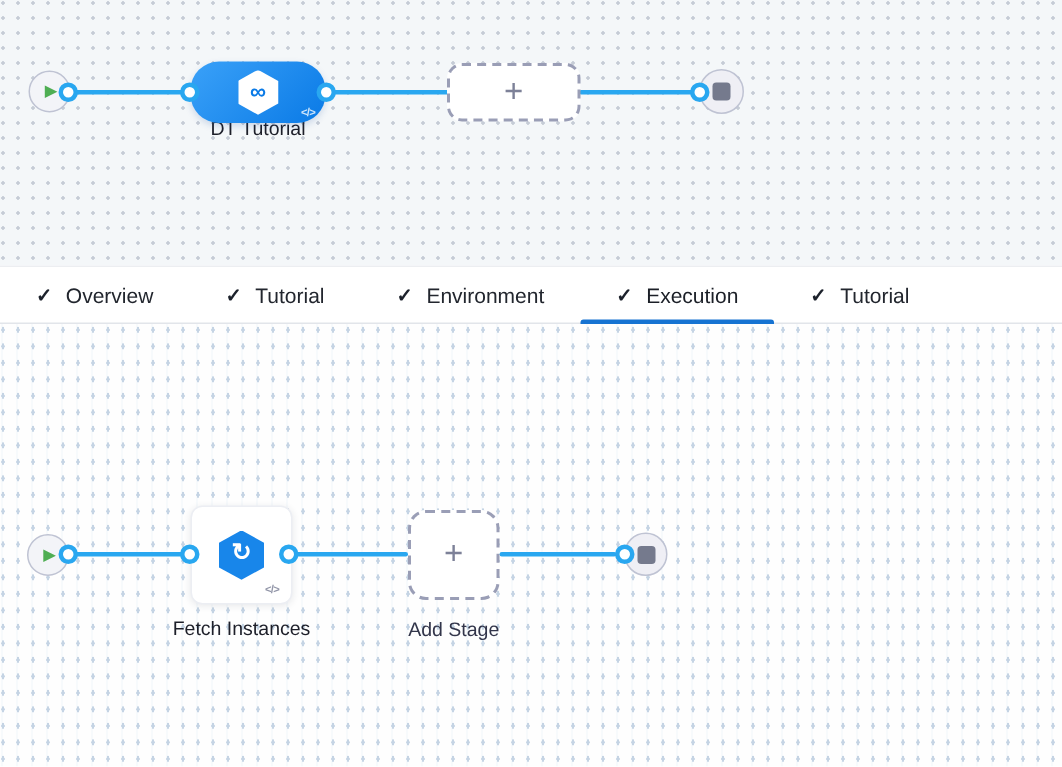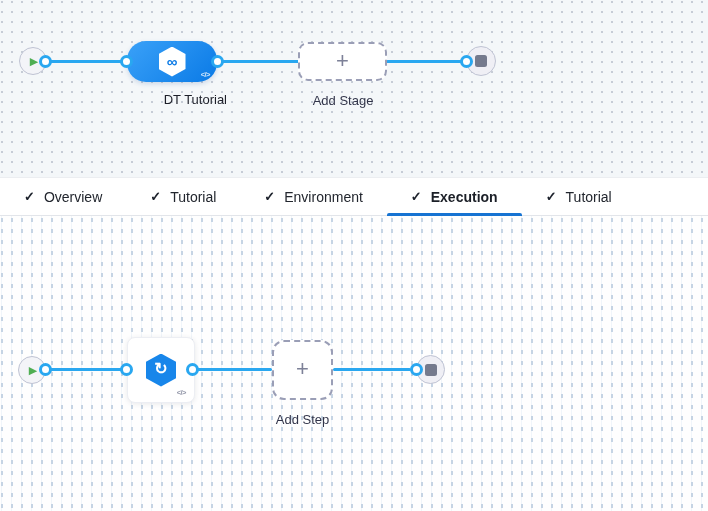--- a/index.html
+++ b/index.html
@@ -87,21 +87,21 @@
     position:relative; width:708px; height:39px; background:#fff;
     border-top:1px solid #eceef1; border-bottom:1px solid #e2e5ea;
     display:flex; align-items:stretch; z-index:5;
   }
   .tab {
     position:relative; display:flex; align-items:center; gap:9px;
     padding:0 24px; cursor:pointer;
   }
   .tab .check { color:#1c212b; font-size:13px; font-weight:700; line-height:1; }
   .tab .tab-label { color:#22262e; font-size:14px; font-weight:500; }
-  .tab.active .tab-label { font-weight:700; color:#1b1f27; }
+  .tab.active .tab-label { font-weight:400; color:#1b1f27; }
   .tab.active::after {
     content:""; position:absolute; left:0; right:0; bottom:-1px; height:3px;
     background:var(--active-tab-underline,#1673d2); border-radius:2px 2px 0 0;
   }
 </style>
 </head>
 <body>
 
 <div class="screen">
 
@@ -116,26 +116,25 @@
     <div class="ring" style="left:39px; top:55px;"></div>
 
     <div class="stage-box">
       <span class="hex">
         <span class="glyph">∞</span>
       </span>
       <span class="code-badge">&lt;/&gt;</span>
     </div>
     <div class="ring" style="left:120px; top:55px;"></div>
     <div class="ring" style="left:211px; top:55px;"></div>
-    <div class="node-label" style="left:117px; top:92px; width:110px;text-align:right;">DT Tutorial</div>
+    <div class="node-label" style="left:117px; top:78px; width:110px;">DT Tutorial</div>
 
     <div class="dashed-box add-stage-box">
       <span class="plus-glyph">+</span>
     </div>
-    <div class="node-label" style="left:288px; top:93px; width:110px; font-weight:400; color:#32354a;">Add Stage</div>
 
     <div class="ring" style="left:460px; top:55px;"></div>
     <div class="terminal end-node" style="left:466px; top:46px;">
       <span class="stop-square"></span>
     </div>
   </div>
 
   <div class="tabbar">
     <div class="tab">
       <span class="check">✓</span>
@@ -170,25 +169,26 @@
     <div class="ring" style="left:39px; top:147px;"></div>
 
     <div class="step-box">
       <span class="hex blue">
         <span class="glyph">↻</span>
       </span>
       <span class="code-badge gray">&lt;/&gt;</span>
     </div>
     <div class="ring" style="left:120px; top:147px;"></div>
     <div class="ring" style="left:186px; top:147px;"></div>
+    <div class="node-label" style="left:99px; top:195px; width:124px;">Fetch Instances</div>
 
     <div class="dashed-box add-step-box">
       <span class="plus-glyph">+</span>
     </div>
-    <div class="node-label" style="left:262px; top:196px; width:81px; font-weight:400; color:#32354a;">Add Step</div>
+    <div class="node-label" style="left:262px; top:196px; width:81px; font-weight:400; color:#32354a;">Add Stage</div>
 
     <div class="ring" style="left:410px; top:147px;"></div>
     <div class="terminal end-node" style="left:416px; top:139px; width:29px; height:29px;">
       <span class="stop-square"></span>
     </div>
   </div>
 
 </div>
 
 </body></html>

